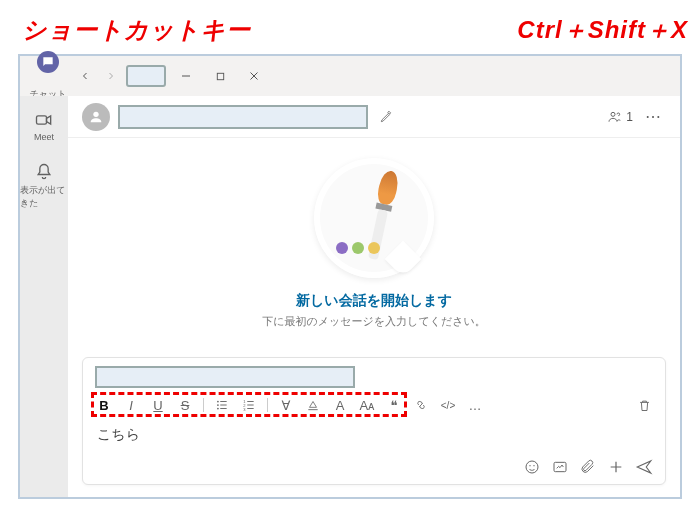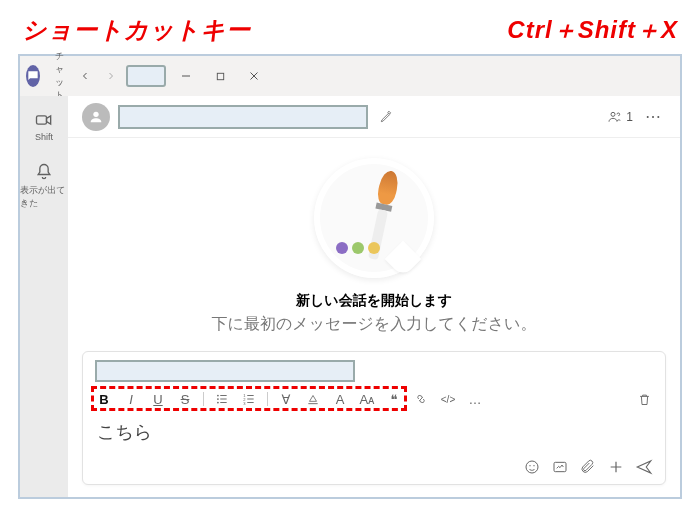--- a/index.html
+++ b/index.html
@@ -7,21 +7,21 @@
     font-family: "Segoe UI", "Yu Gothic UI", "Meiryo", sans-serif;
     background: #fff;
     width: 700px;
     height: 522px;
     overflow: hidden;
   }
   .annotation-top {
     color: #e00;
     font-weight: bold;
     font-size: 24px;
-    padding: 14px 22px 8px 22px;
+    padding: 14px 12px 8px 22px;
     font-style: italic;
     letter-spacing: 1px;
     display: flex;
     justify-content: space-between;
     align-items: center;
   }
   .window {
     position: relative;
     margin: 0 18px 0 18px;
     width: 664px;
@@ -34,22 +34,22 @@
   .titlebar {
     height: 40px;
     background: #f3f2f1;
     display: flex;
     align-items: center;
     padding: 0 6px;
     gap: 4px;
   }
   .app-icon {
     width: 44px;
-    display:flex;align-items:center;justify-content:center;flex-direction:row;
-    color:#616161;font-size:9px;gap:15px;
+    display:flex;align-items:center;justify-content:center;flex-direction:column;
+    color:#616161;font-size:9px;gap:15px;text-align:center;
   }
   .app-icon .bubble{
     width:22px;height:22px;border-radius:50%;
     background:#6264a7;display:flex;align-items:center;justify-content:center;
   }
   .nav-arrow {
     width:22px;height:22px;display:flex;align-items:center;justify-content:center;
     color:#555;font-size:14px;border-radius:4px;
   }
   .search-wrap{
@@ -121,22 +121,22 @@
   }
   .illus .paint span{width:12px;height:12px;border-radius:50%;}
   .illus .paint span:nth-child(1){background:#8b6dc4;}
   .illus .paint span:nth-child(2){background:#9cc86b;}
   .illus .paint span:nth-child(3){background:#ebc65b;}
   .illus .tail{
     position:absolute;right:18px;bottom:6px;width:26px;height:26px;
     background:#fff;border-radius:0 0 12px 0;transform:rotate(45deg);
     box-shadow:1px 1px 3px rgba(0,0,0,0.06);
   }
-  .prompt-title{margin-top:14px;font-size:14px;color:#000000;font-weight:600;text-align:center;}
-  .prompt-sub{margin-top:4px;font-size:16px;color:#777;}
+  .prompt-title{margin-top:14px;font-size:14px;color:#0369a1;font-weight:600;text-align:center;}
+  .prompt-sub{margin-top:4px;font-size:11px;color:#777;}
   .compose{
     margin:16px 14px 12px 14px;border:1px solid #e2e2e2;border-radius:6px;
     background:#fff;box-shadow:0 1px 3px rgba(0,0,0,0.04);position:relative;
     display:flex;flex-direction:column;
   }
   .subject-box{
     margin:8px 12px 4px 12px;height:22px;border:2px solid #9aa;background:#e6eef6;
     width:260px;
   }
   .toolbar{
@@ -145,21 +145,21 @@
   }
   .toolbar .tb{width:18px;height:18px;display:flex;align-items:center;justify-content:center;font-size:13px;}
   .tb.bold{font-weight:bold;color:#111;}
   .tb-sep{width:1px;height:14px;background:#ccc;}
   .tb-spacer{flex:1;}
   .dashed-box{
     position:absolute;border:3px dashed #e00;pointer-events:none;
     left:8px;top:0px;width:316px;height:25px;
   }
   .msg-body{
-    padding:6px 14px 8px 14px;color:#444;font-size:18px;margin-top:2px;
+    padding:6px 14px 8px 14px;color:#444;font-size:14px;margin-top:2px;
   }
   .compose-footer{
     display:flex;align-items:center;justify-content:flex-end;gap:10px;
     padding:6px 12px 8px 12px;color:#666;
   }
   .compose-footer .ci{width:18px;height:18px;display:flex;align-items:center;justify-content:center;}
   .send-btn{color:#666;}
   .annotation-mid{
     position:absolute;
     left: 264px;
@@ -216,21 +216,21 @@
     </div>
   </div>
 
   <div class="main-area">
     <div class="sidebar">
       <div class="side-item">
         <svg viewBox="0 0 24 24">
             <rect x="3" y="7" width="12" height="10" rx="2" stroke="#616161" stroke-width="1.6" fill="none"></rect>
             <path d="M15 10l5-3v10l-5-3z" stroke="#616161" stroke-width="1.6" fill="none"></path>
           </svg>
-        <span>Shift</span>
+        <span>Meet</span>
       </div>
       <div class="side-item">
         <svg viewBox="0 0 24 24">
             <path d="M12 3a5 5 0 00-5 5v4l-2 3h14l-2-3V8a5 5 0 00-5-5zM10 18a2 2 0 004 0" stroke="#616161" stroke-width="1.6" fill="none"></path>
           </svg>
         <span>表示が出てきた</span>
       </div>
     </div>
 
     <div class="content">

